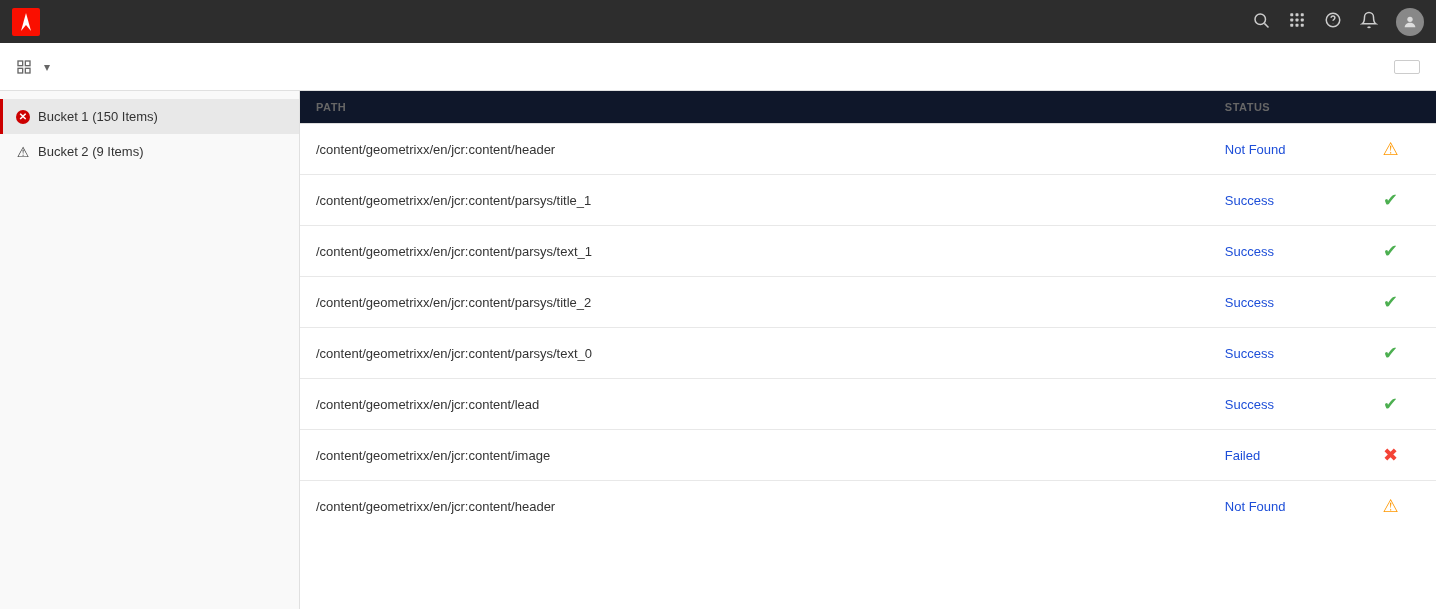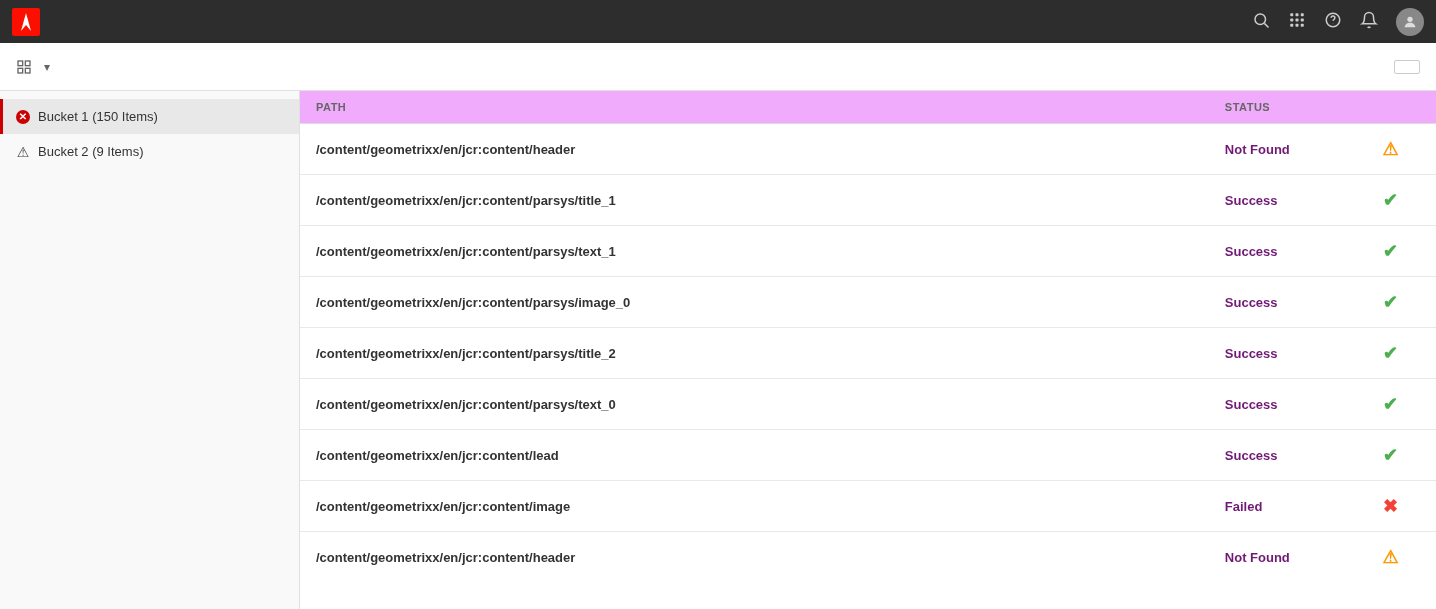--- a/index.html
+++ b/index.html
@@ -144,44 +144,43 @@
       overflow-y: auto;
       background: #fff;
     }
 
     
     table {
       width: 100%;
       border-collapse: collapse;
     }
     thead tr {
-      background: #f0abfc;
+      background: #0f172a;
       border-bottom: 1px solid #ddd;
     }
     thead th {
       text-align: left;
       padding: 10px 16px;
       font-size: 11px;
       font-weight: 600;
       color: #666;
       text-transform: uppercase;
       letter-spacing: 0.5px;
     }
     tbody tr {
       border-bottom: 1px solid #e8e8e8;
     }
     tbody tr:last-child { border-bottom: none; }
     tbody td {
       padding: 14px 16px;
       font-size: 13px;
       color: #333;
-      font-weight: bold;
     }
     td.path-cell { width: 80%; }
-    td.status-cell { width: 12%; color: #701a75; }
+    td.status-cell { width: 12%; color: #1d4ed8; }
     td.icon-cell { width: 8%; text-align: center; }
 
     .status-icon {
       font-size: 18px;
       display: inline-block;
     }
     .icon-success { color: #4caf50; }
     .icon-warning { color: #ff9800; }
     .icon-error { color: #f44336; }
 
@@ -292,25 +291,20 @@
     <td class="path-cell">/content/geometrixx/en/jcr:content/parsys/title_1</td>
     <td class="status-cell">Success</td>
     <td class="icon-cell"><span class="status-icon icon-success">✔</span></td>
   </tr>
           <tr>
     <td class="path-cell">/content/geometrixx/en/jcr:content/parsys/text_1</td>
     <td class="status-cell">Success</td>
     <td class="icon-cell"><span class="status-icon icon-success">✔</span></td>
   </tr>
           <tr>
-    <td class="path-cell">/content/geometrixx/en/jcr:content/parsys/image_0</td>
-    <td class="status-cell">Success</td>
-    <td class="icon-cell"><span class="status-icon icon-success">✔</span></td>
-  </tr>
-          <tr>
     <td class="path-cell">/content/geometrixx/en/jcr:content/parsys/title_2</td>
     <td class="status-cell">Success</td>
     <td class="icon-cell"><span class="status-icon icon-success">✔</span></td>
   </tr>
           <tr>
     <td class="path-cell">/content/geometrixx/en/jcr:content/parsys/text_0</td>
     <td class="status-cell">Success</td>
     <td class="icon-cell"><span class="status-icon icon-success">✔</span></td>
   </tr>
           <tr>

